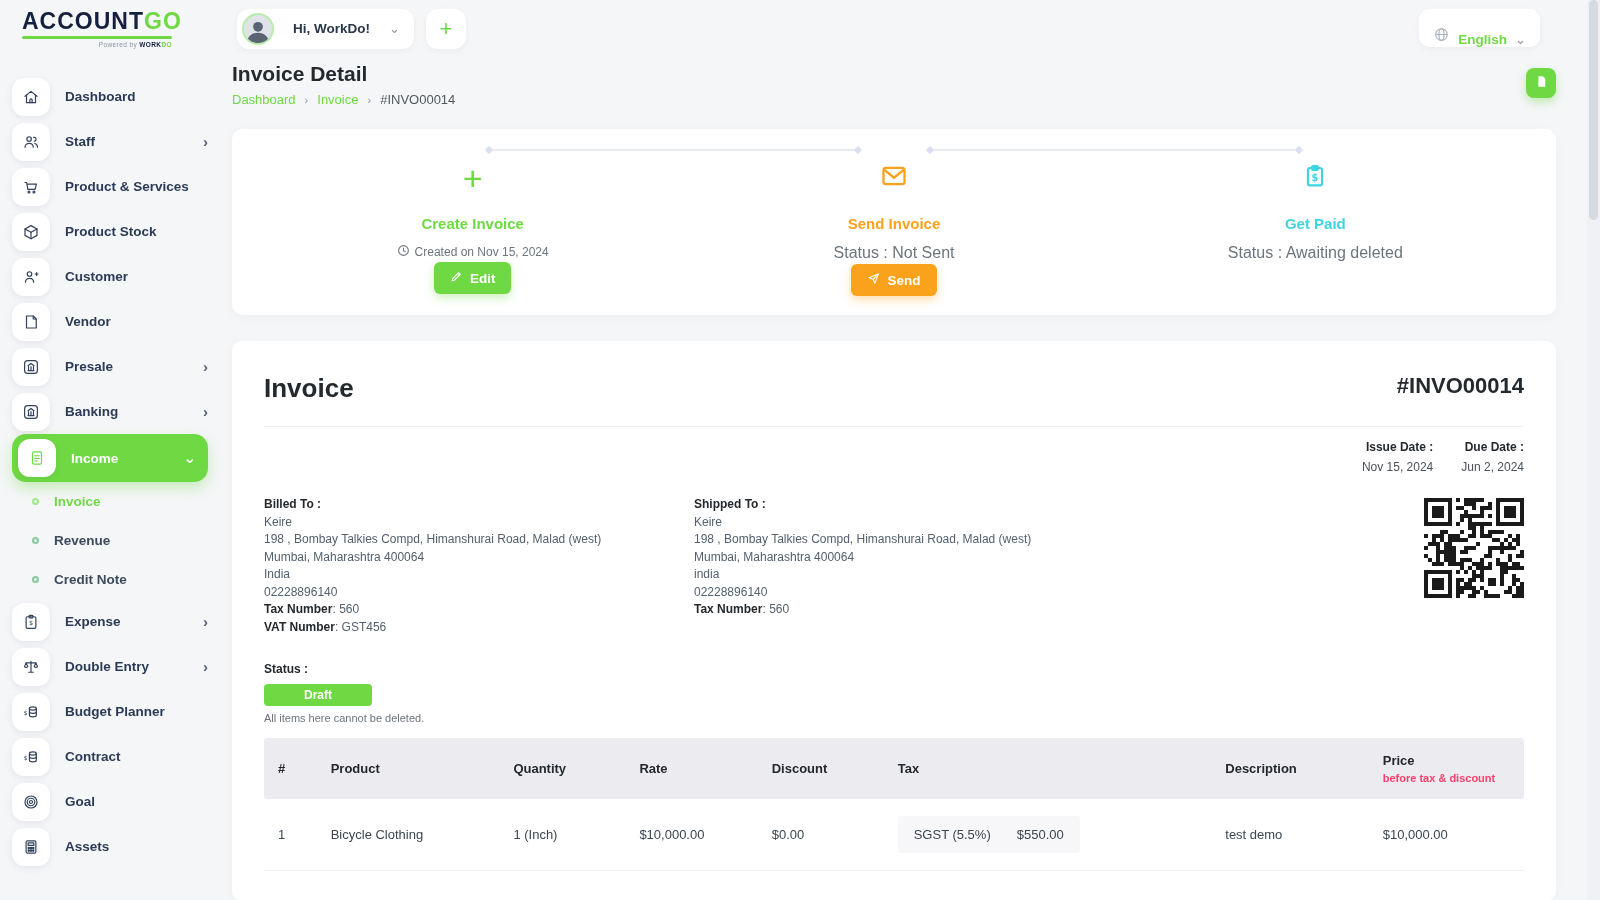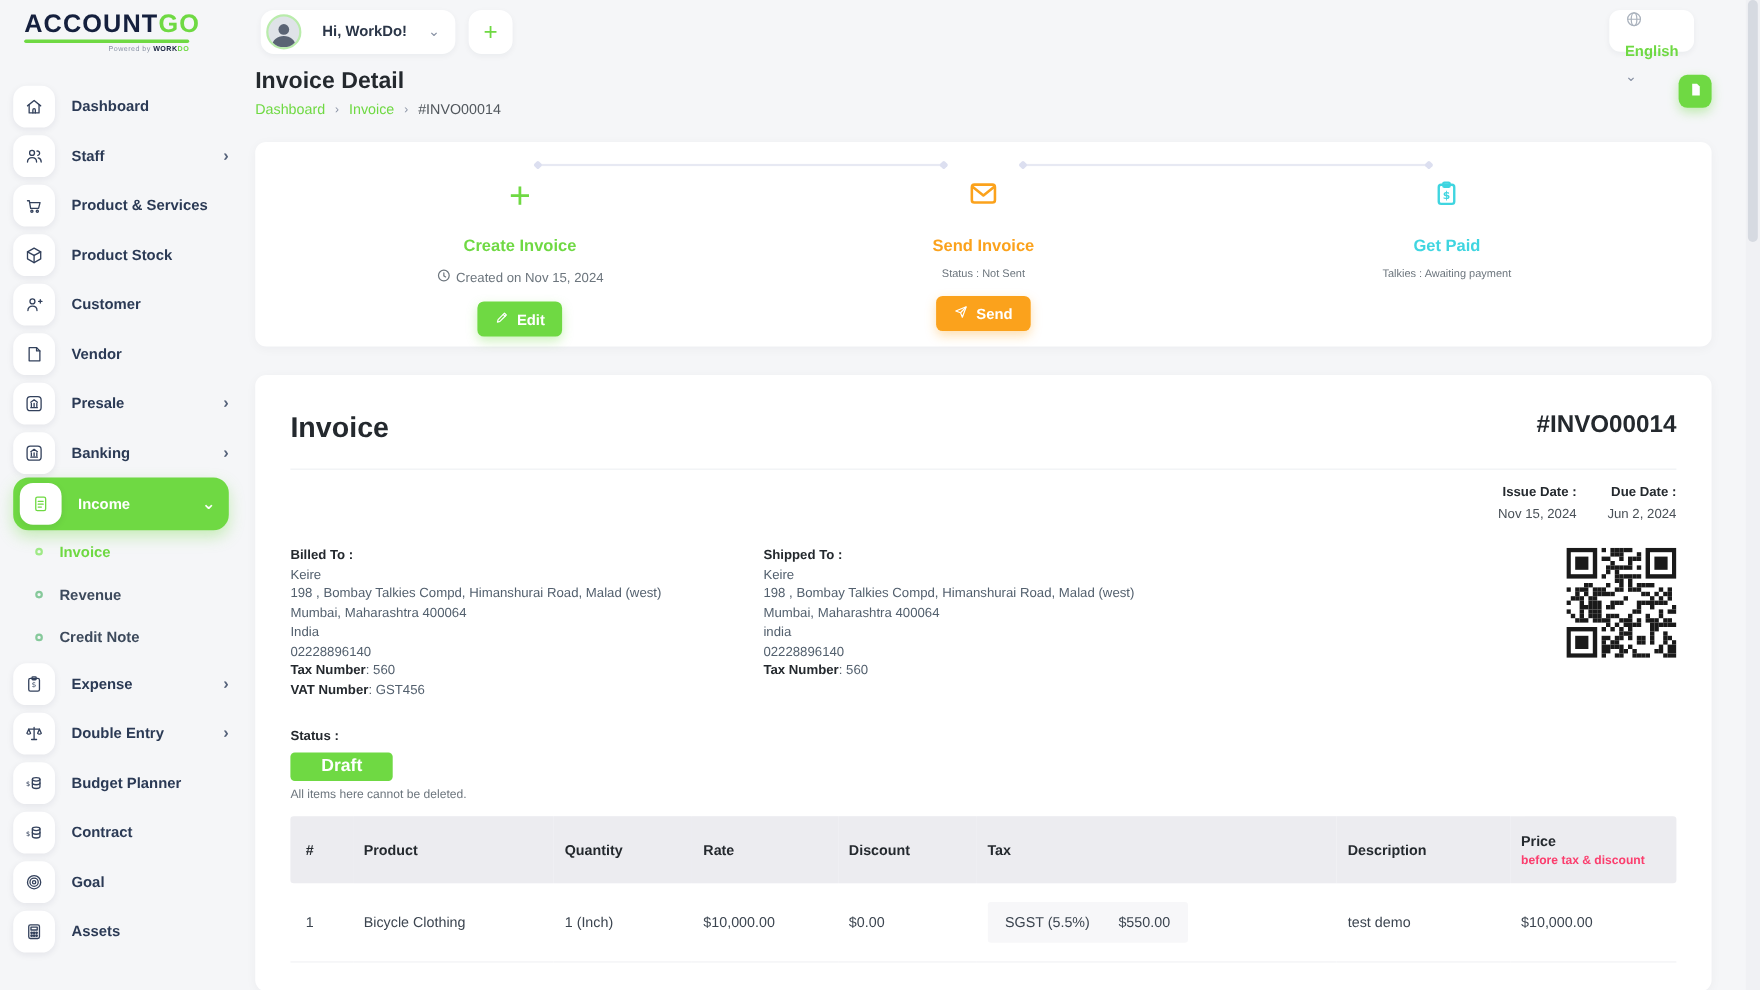--- a/index.html
+++ b/index.html
@@ -20,21 +20,21 @@
   .logo-main{font-size:23px;font-weight:800;letter-spacing:1px;color:#15203e;line-height:1;}
   .logo-main .go{color:var(--green);}
   .logo-underline{height:3px;background:var(--green);border-radius:2px;margin-top:3px;width:150px;position:relative;}
   .logo-sub{font-size:6.5px;color:#8a93a5;text-align:right;width:150px;margin-top:2px;letter-spacing:.4px;}
   .logo-sub b{color:#15203e;} .logo-sub .go{color:var(--green);font-weight:bold;}
   .user-pill{margin-left:15px;background:#fff;border-radius:12px;height:40px;display:flex;align-items:center;gap:19px;padding:0 14px 0 5px;box-shadow:0 2px 6px rgba(20,30,60,.05);cursor:pointer;}
   .avatar{width:32px;height:32px;border-radius:50%;border:2px solid #b9ecab;background:#dfe3e8;overflow:hidden;display:flex;align-items:flex-end;justify-content:center;}
   .user-name{font-size:13.5px;font-weight:600;color:#2b3648;}
   .chev{color:#8a93a5;font-size:13px;}
   .add-btn{margin-left:12px;width:40px;height:40px;background:#fff;border:none;border-radius:12px;box-shadow:0 2px 6px rgba(20,30,60,.05);color:var(--green);font-size:22px;line-height:1;cursor:pointer;}
-  .lang-pill{position:absolute;right:60px;top:9px;background:#fff;border-radius:10px;height:38px;display:flex;align-items:flex-start;gap:8px;padding:0 14px;box-shadow:0 2px 6px rgba(20,30,60,.05);cursor:pointer;flex-direction:column;}
+  .lang-pill{position:absolute;right:60px;top:9px;background:#fff;border-radius:10px;height:38px;display:flex;align-items:flex-end;gap:8px;padding:0 14px;box-shadow:0 2px 6px rgba(20,30,60,.05);cursor:pointer;}
   .lang-label{color:var(--green);font-size:13.5px;font-weight:600;}
 
   
   .sidebar{position:absolute;top:62px;left:0;width:222px;bottom:0;padding:12px 0 0 0;}
   .side-item{display:flex;align-items:center;height:45px;padding:0 14px 0 12px;cursor:pointer;}
   .icon-box{width:38px;height:38px;background:#fff;border-radius:12px;box-shadow:0 2px 7px rgba(20,30,60,.08);display:flex;align-items:center;justify-content:center;flex:0 0 auto;}
   .icon-box svg{stroke:#33415c;fill:none;stroke-width:1.6;stroke-linecap:round;stroke-linejoin:round;}
   .side-label{margin-left:15px;font-size:13.5px;font-weight:600;color:#2b3a55;flex:1;}
   .side-chevron{color:#55627a;font-size:15px;font-weight:600;}
   .side-item.active{background:var(--green);border-radius:14px;margin:0 14px 0 12px;padding:0 12px 0 6px;height:48px;box-shadow:0 6px 14px rgba(111,217,67,.35);}
@@ -61,22 +61,22 @@
   
   .card{background:#fff;border-radius:10px;box-shadow:0 2px 10px rgba(20,30,60,.04);}
   .progress-card{margin-top:22px;margin-left:10px;height:186px;padding:28px 30px 0;position:relative;}
   .steps{display:flex;position:relative;}
   .step{flex:1;text-align:center;}
   .step-icon{height:42px;display:flex;align-items:center;justify-content:center;}
   .plus-glyph{font-size:34px;font-weight:300;color:var(--green);line-height:1;}
   .step-title{margin-top:16px;font-size:15px;font-weight:700;}
   .step-title.green{color:var(--green);} .step-title.orange{color:var(--orange);} .step-title.cyan{color:var(--cyan);}
   .step-status{margin-top:12px;font-size:12px;color:#6c757d;display:flex;align-items:center;justify-content:center;gap:5px;}
-  .step-status.small{font-size:10px;}
-  .step-btns{margin-top:14px;}
+  .step-status.small{font-size:16px;}
+  .step-btns{margin-top:2px;}
   .btn{border:none;border-radius:6px;color:#fff;font-size:13.5px;font-weight:600;padding:8px 16px;display:inline-flex;align-items:center;gap:7px;cursor:pointer;font-family:inherit;}
   .btn-green{background:var(--green);box-shadow:0 4px 10px rgba(111,217,67,.35);}
   .btn-orange{background:var(--orange);box-shadow:0 4px 10px rgba(251,162,28,.35);}
   .connector{position:absolute;top:20px;height:2px;background:#e7e9f3;}
   .connector::before,.connector::after{content:"";position:absolute;top:-2.5px;width:6px;height:6px;background:#dcdff0;border-radius:1.5px;transform:rotate(45deg);}
   .connector::before{left:-3px;} .connector::after{right:-3px;}
   .conn1{left:calc(16.66% + 36px);width:calc(33.34% - 72px);}
   .conn2{left:calc(50% + 36px);width:calc(33.34% - 72px);}
 
   
@@ -89,21 +89,21 @@
   .date-block{text-align:right;font-size:12px;}
   .date-label{font-weight:700;color:#24292e;}
   .date-value{margin-top:6px;color:#4a5158;}
   .addr-row{display:flex;margin-top:22px;}
   .addr-col{width:430px;font-size:12px;color:#53606e;line-height:17.5px;}
   .addr-label{font-weight:700;color:#24292e;}
   .addr-strong{font-weight:700;color:#24292e;}
   .qr-wrap{margin-left:auto;padding-top:2px;}
   .status-block{margin-top:26px;}
   .status-label{font-size:12px;font-weight:700;color:#24292e;}
-  .status-badge{margin-top:8px;display:inline-block;background:var(--green);color:#fff;font-size:16px;font-weight:600;padding:4px 28px;border-radius:4px;}
+  .status-badge{margin-top:8px;display:inline-block;background:var(--green);color:#fff;font-size:12px;font-weight:600;padding:4px 40px;border-radius:4px;}
   .summary-title{margin-top:30px;font-size:16px;font-weight:600;color:#37434e;}
   .summary-note{margin-top:6px;font-size:11px;color:#6c757d;}
 
   table.items{width:100%;border-collapse:collapse;margin-top:14px;font-size:13px;}
   table.items thead th{background:#ececf0;text-align:left;font-weight:700;color:#24292e;padding:15px 10px;vertical-align:middle;}
   table.items thead th:first-child{padding-left:14px;border-radius:3px 0 0 3px;}
   table.items thead th:last-child{border-radius:0 3px 3px 0;}
   .price-sub{font-size:11px;color:var(--pink);font-weight:700;margin-top:4px;}
   table.items tbody td{padding:17px 10px;color:#3c4550;border-bottom:1px solid #f0f1f4;vertical-align:middle;}
   table.items tbody td:first-child{padding-left:14px;}
@@ -409,21 +409,21 @@
       </div>
       <div class="step">
         <div class="step-icon">
             <span><svg width="26" height="26" viewBox="0 0 24 24" fill="none" stroke="#3fd5e0" stroke-width="2" stroke-linecap="round" stroke-linejoin="round">
                 <rect x="5.5" y="4.6" width="13" height="16" rx="2"></rect>
                 <rect x="9.3" y="2.8" width="5.4" height="3.6" rx="1"></rect>
                 <text x="12" y="16.2" font-size="9" text-anchor="middle" fill="#3fd5e0" stroke="none" font-weight="bold">$</text>
               </svg></span>
           </div>
         <div class="step-title cyan">Get Paid</div>
-        <div class="step-status small">Talkies : Awaiting payment</div>
+        <div class="step-status small">Status : Awaiting deleted</div>
       </div>
     </div>
   </section>
 
   <section class="card invoice-card">
     <div class="inv-head">
       <div class="inv-title">Invoice</div>
       <div class="inv-number">#INVO00014</div>
     </div>
     <div class="inv-divider"></div>

